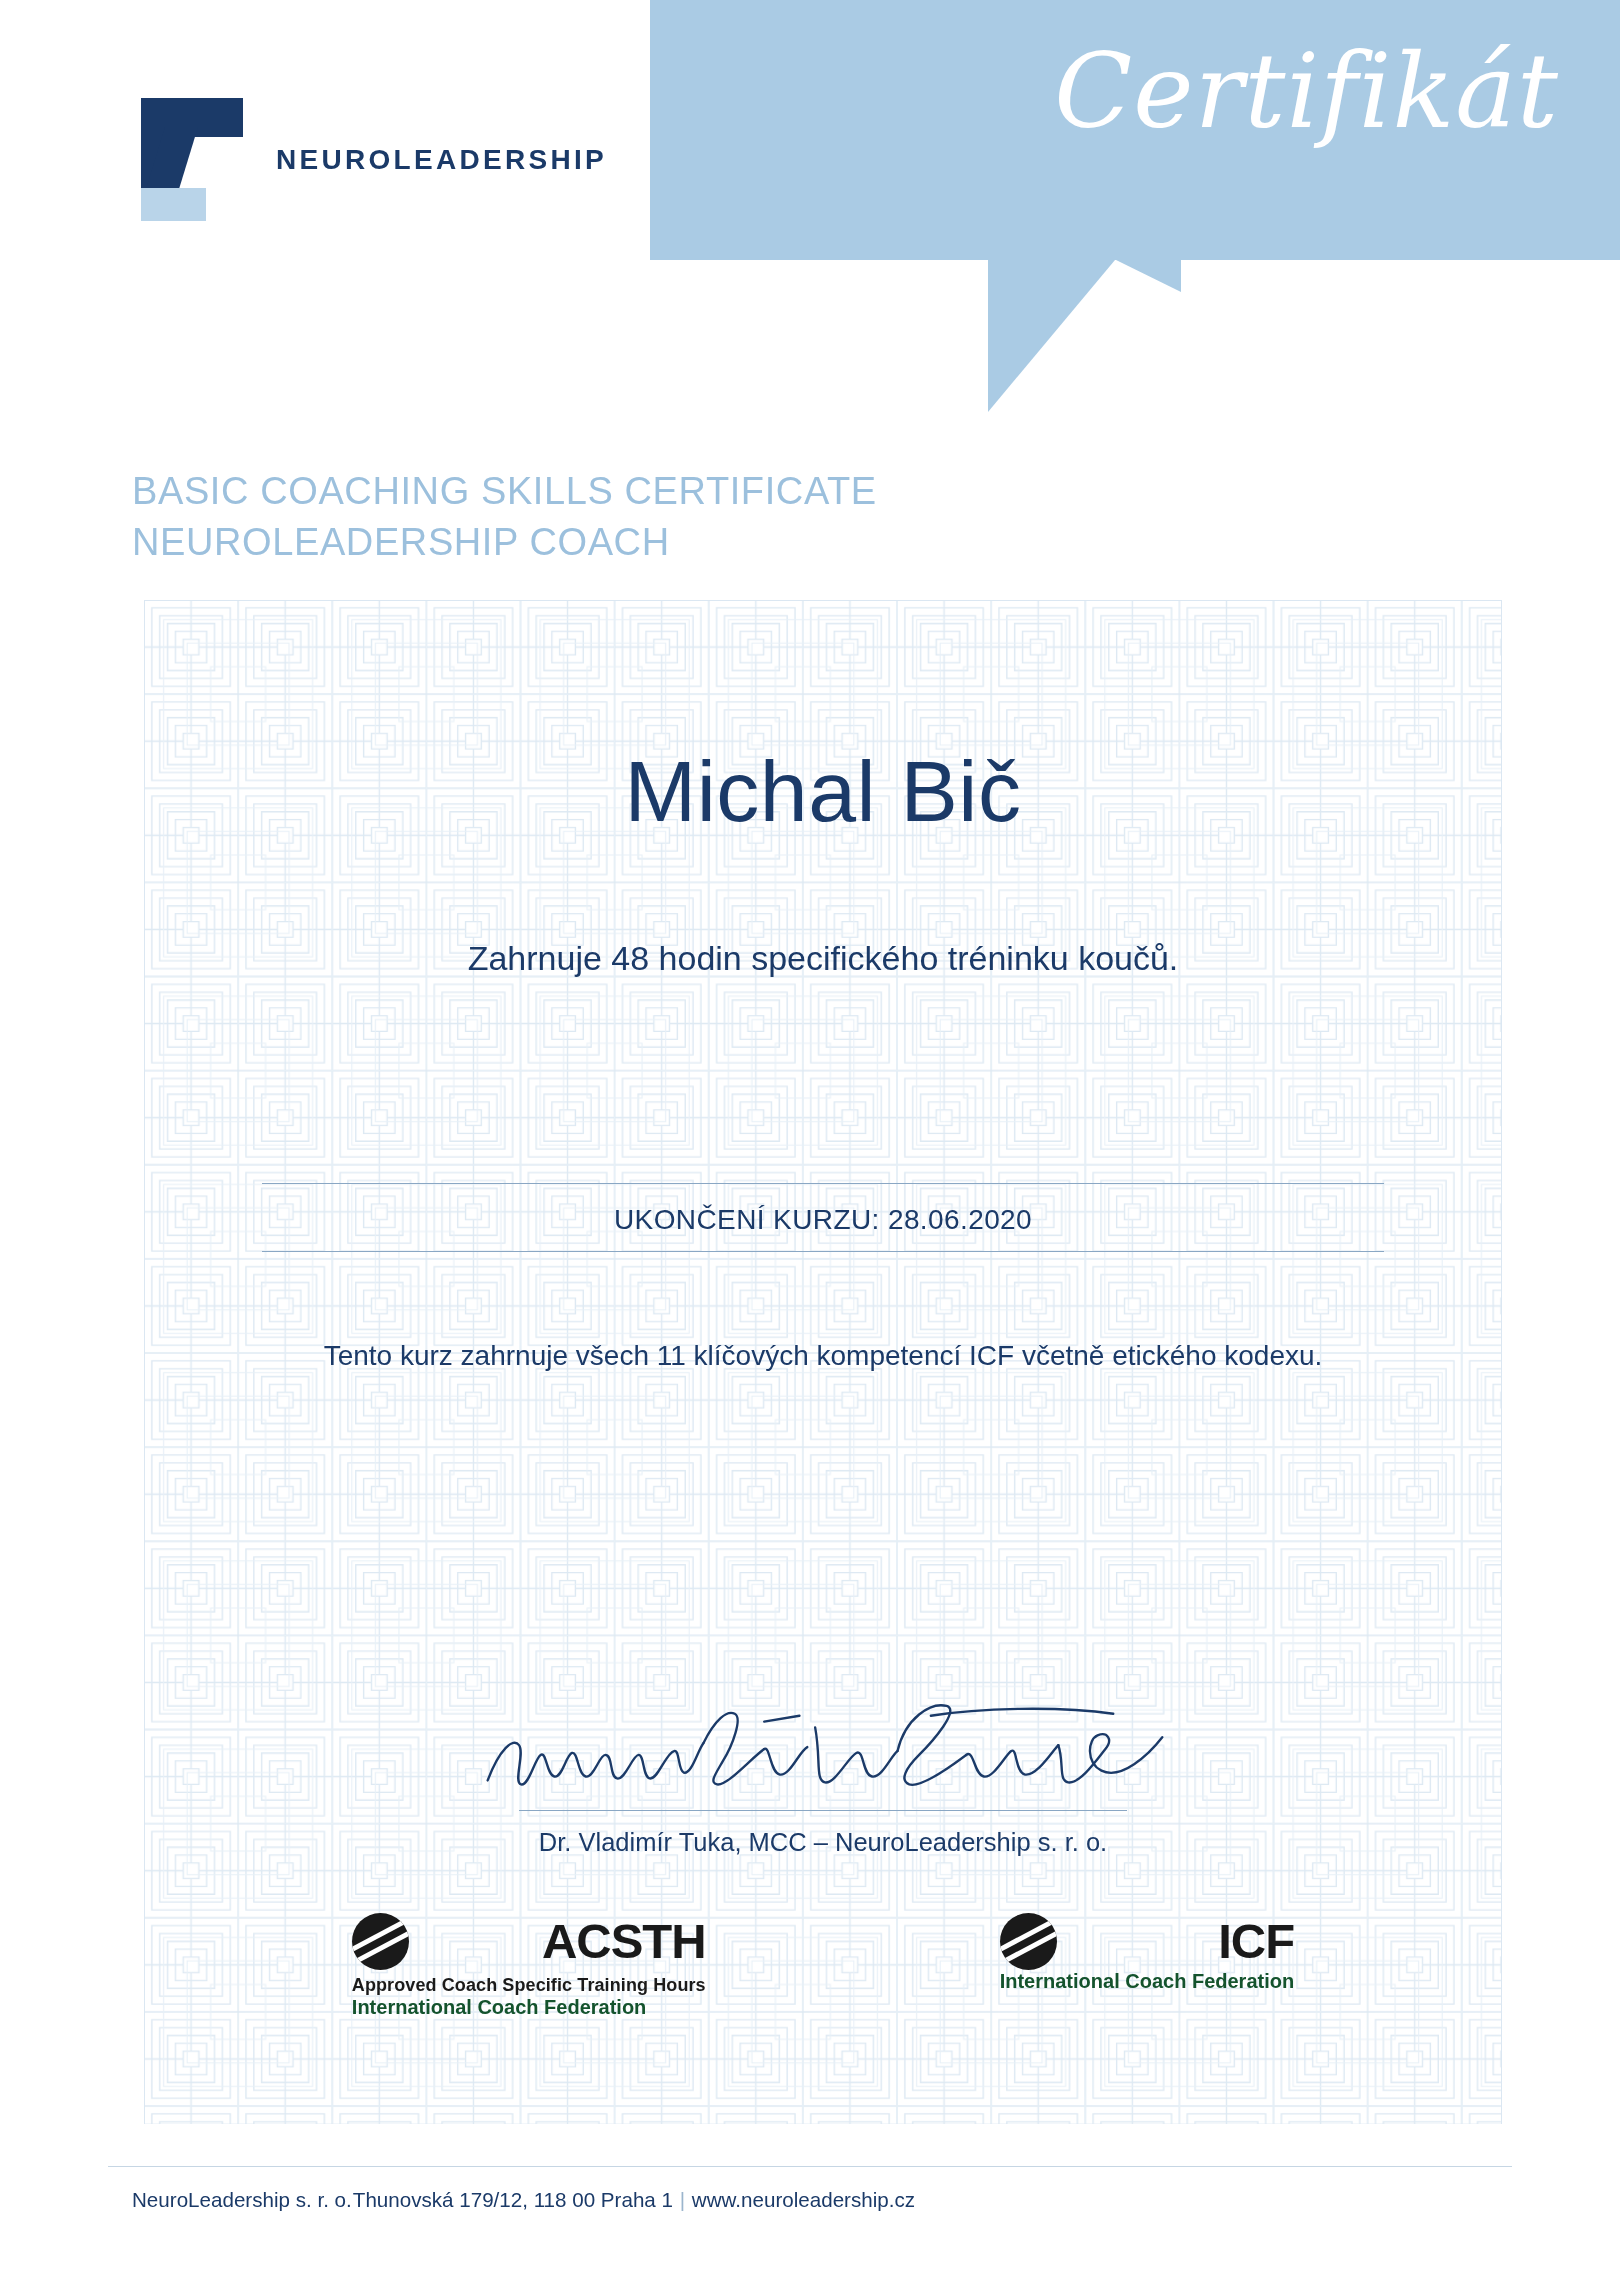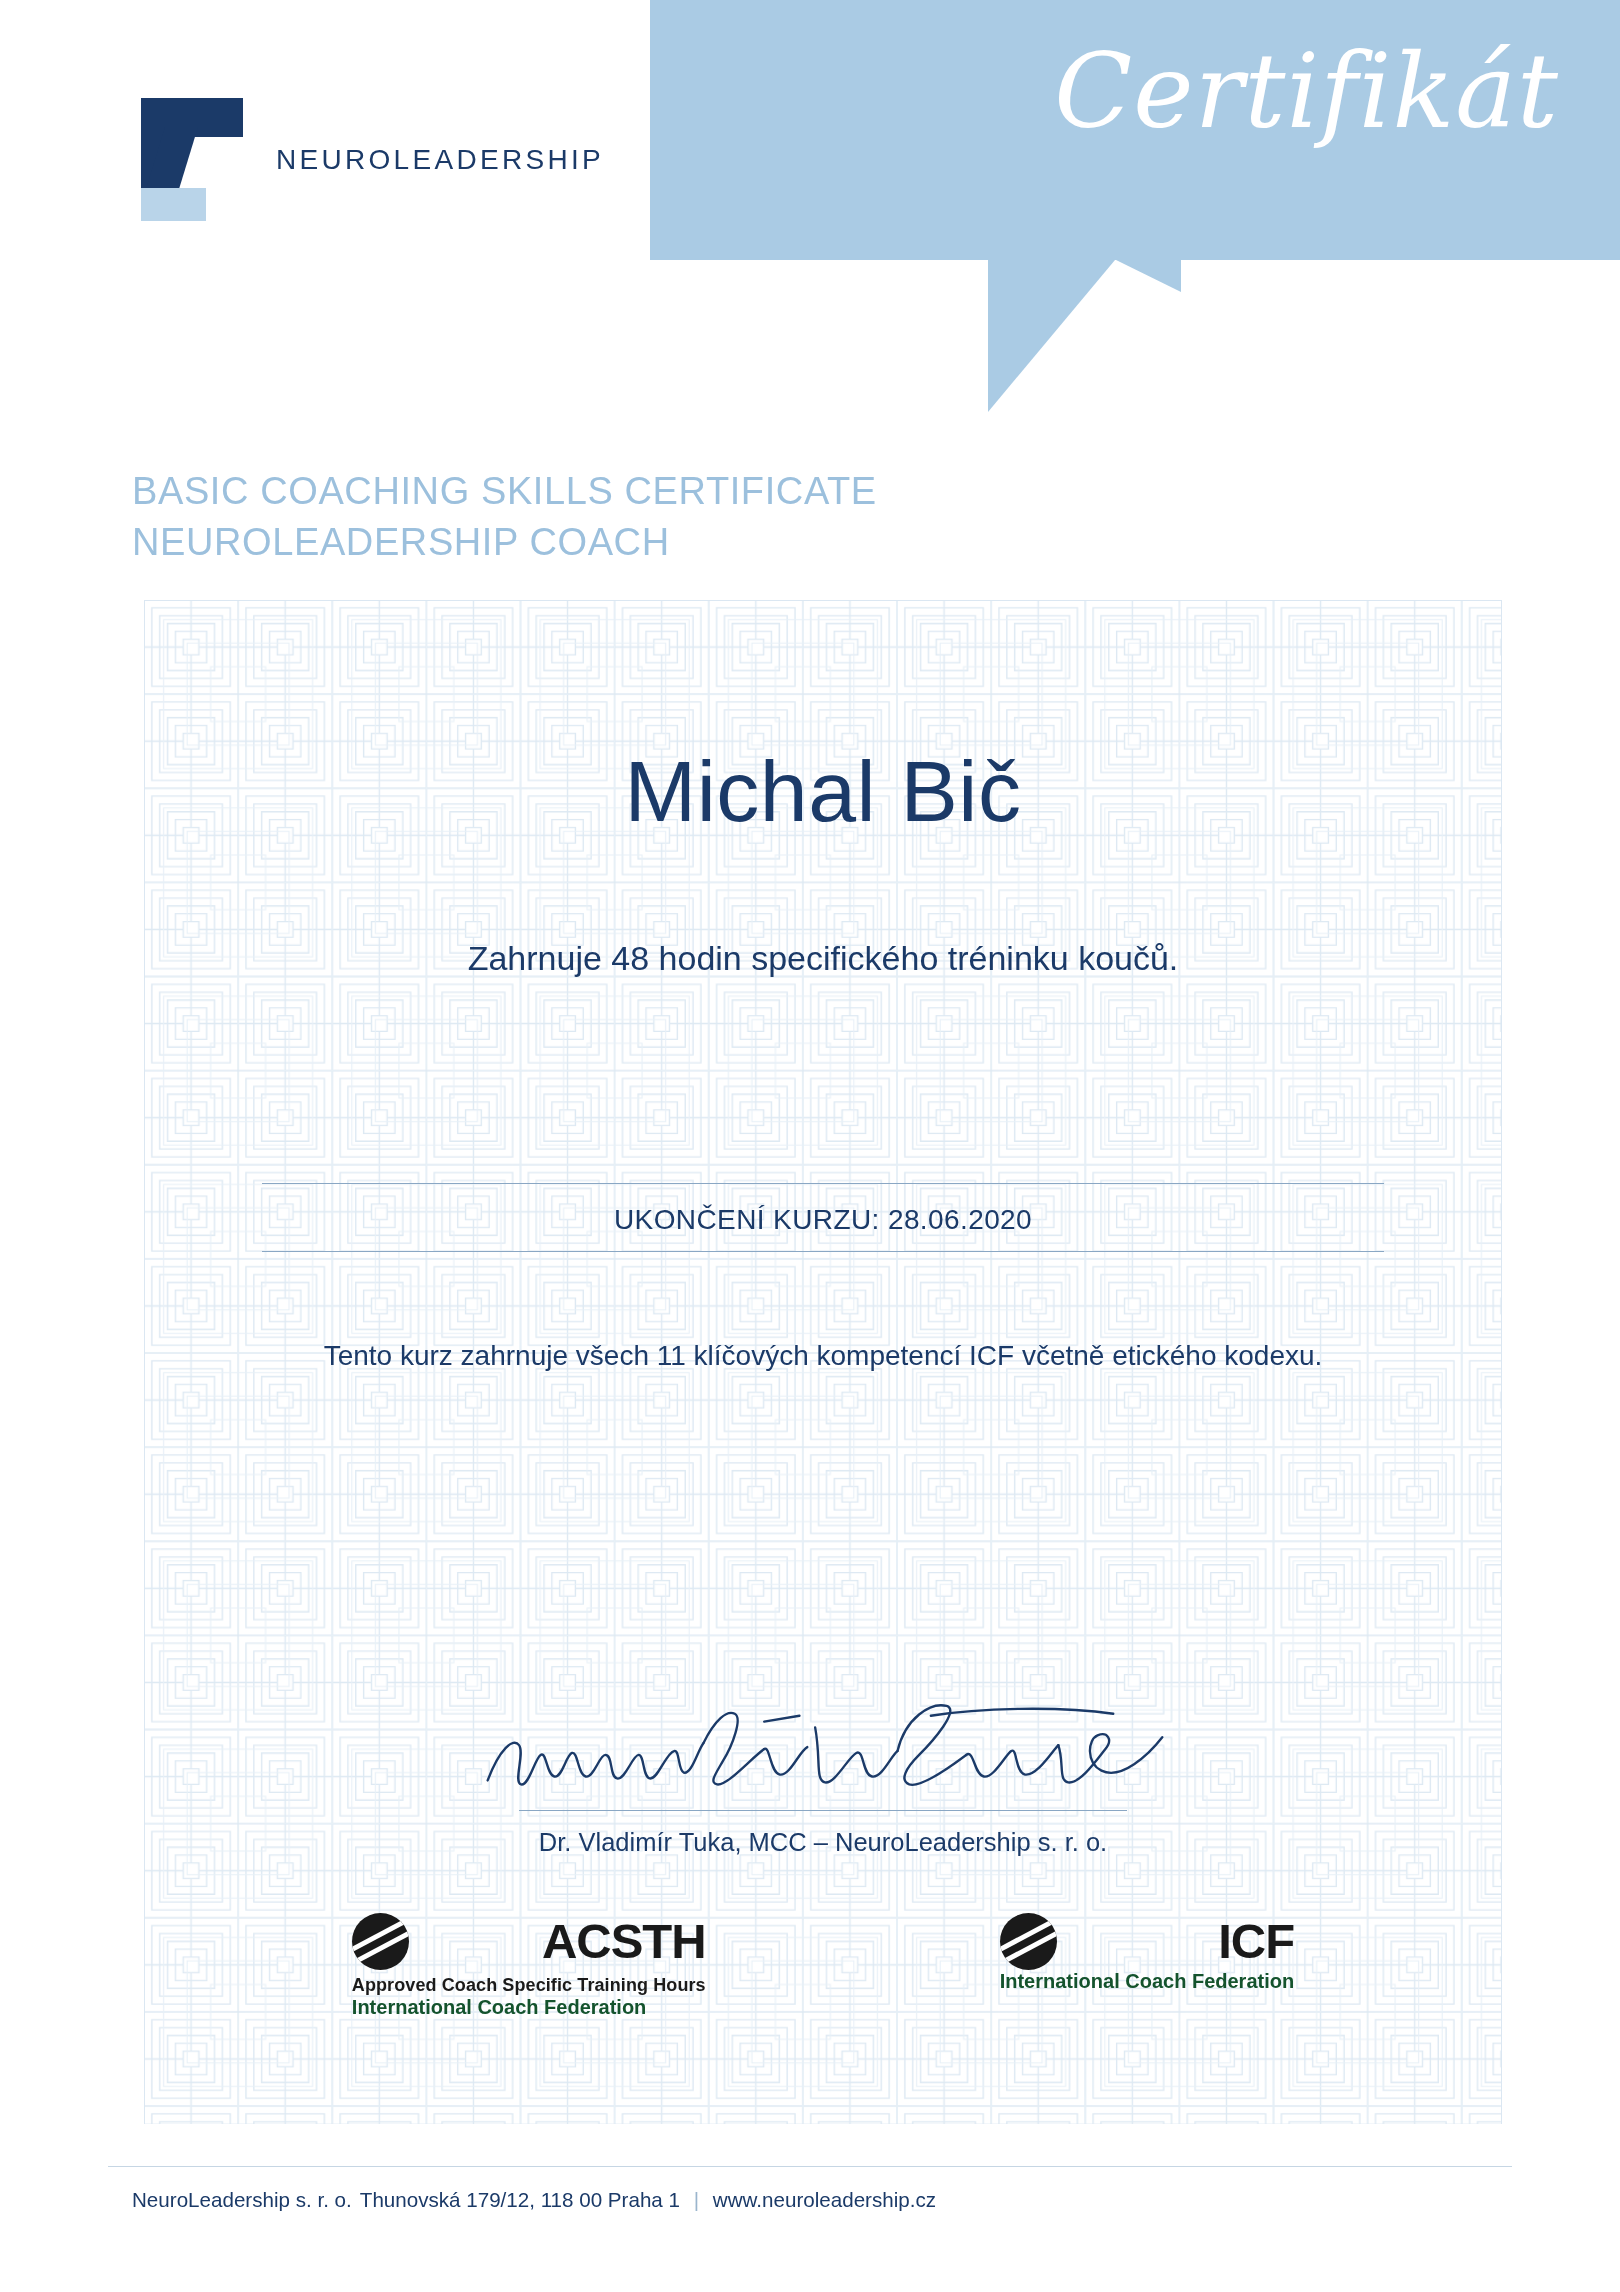--- a/index.html
+++ b/index.html
@@ -105,21 +105,21 @@
     left: 0;
     top: 90px;
     width: 65px;
     height: 33px;
     background: #b9d4e9;
   }
   .logo-text {
     margin-left: 33px;
     font-size: 28px;
     letter-spacing: 3.3px;
-    font-weight: normal;
+    font-weight: bold;
     color: #1b3a68;
   }
 
   
   .doc-titles {
     position: absolute;
     top: 466px;
     left: 132px;
   }
   .doc-title-line {
@@ -287,21 +287,21 @@
   .footer {
     position: absolute;
     top: 2188px;
     left: 132px;
     right: 132px;
     display: flex;
     justify-content: flex-start;
     font-size: 20.6px;
     color: #1b3a68;
   }
-  .footer-right span { margin-left: 8px; }
+  .footer-right span { margin-left: 1px; }
   .footer-sep { color: #9bb5cd; }
 </style>
 </head>
 <body>
 
 <div class="header">
   <div class="banner">
     <div class="banner-title">Certifikát</div>
   </div>
   <div class="banner-tail"></div>

